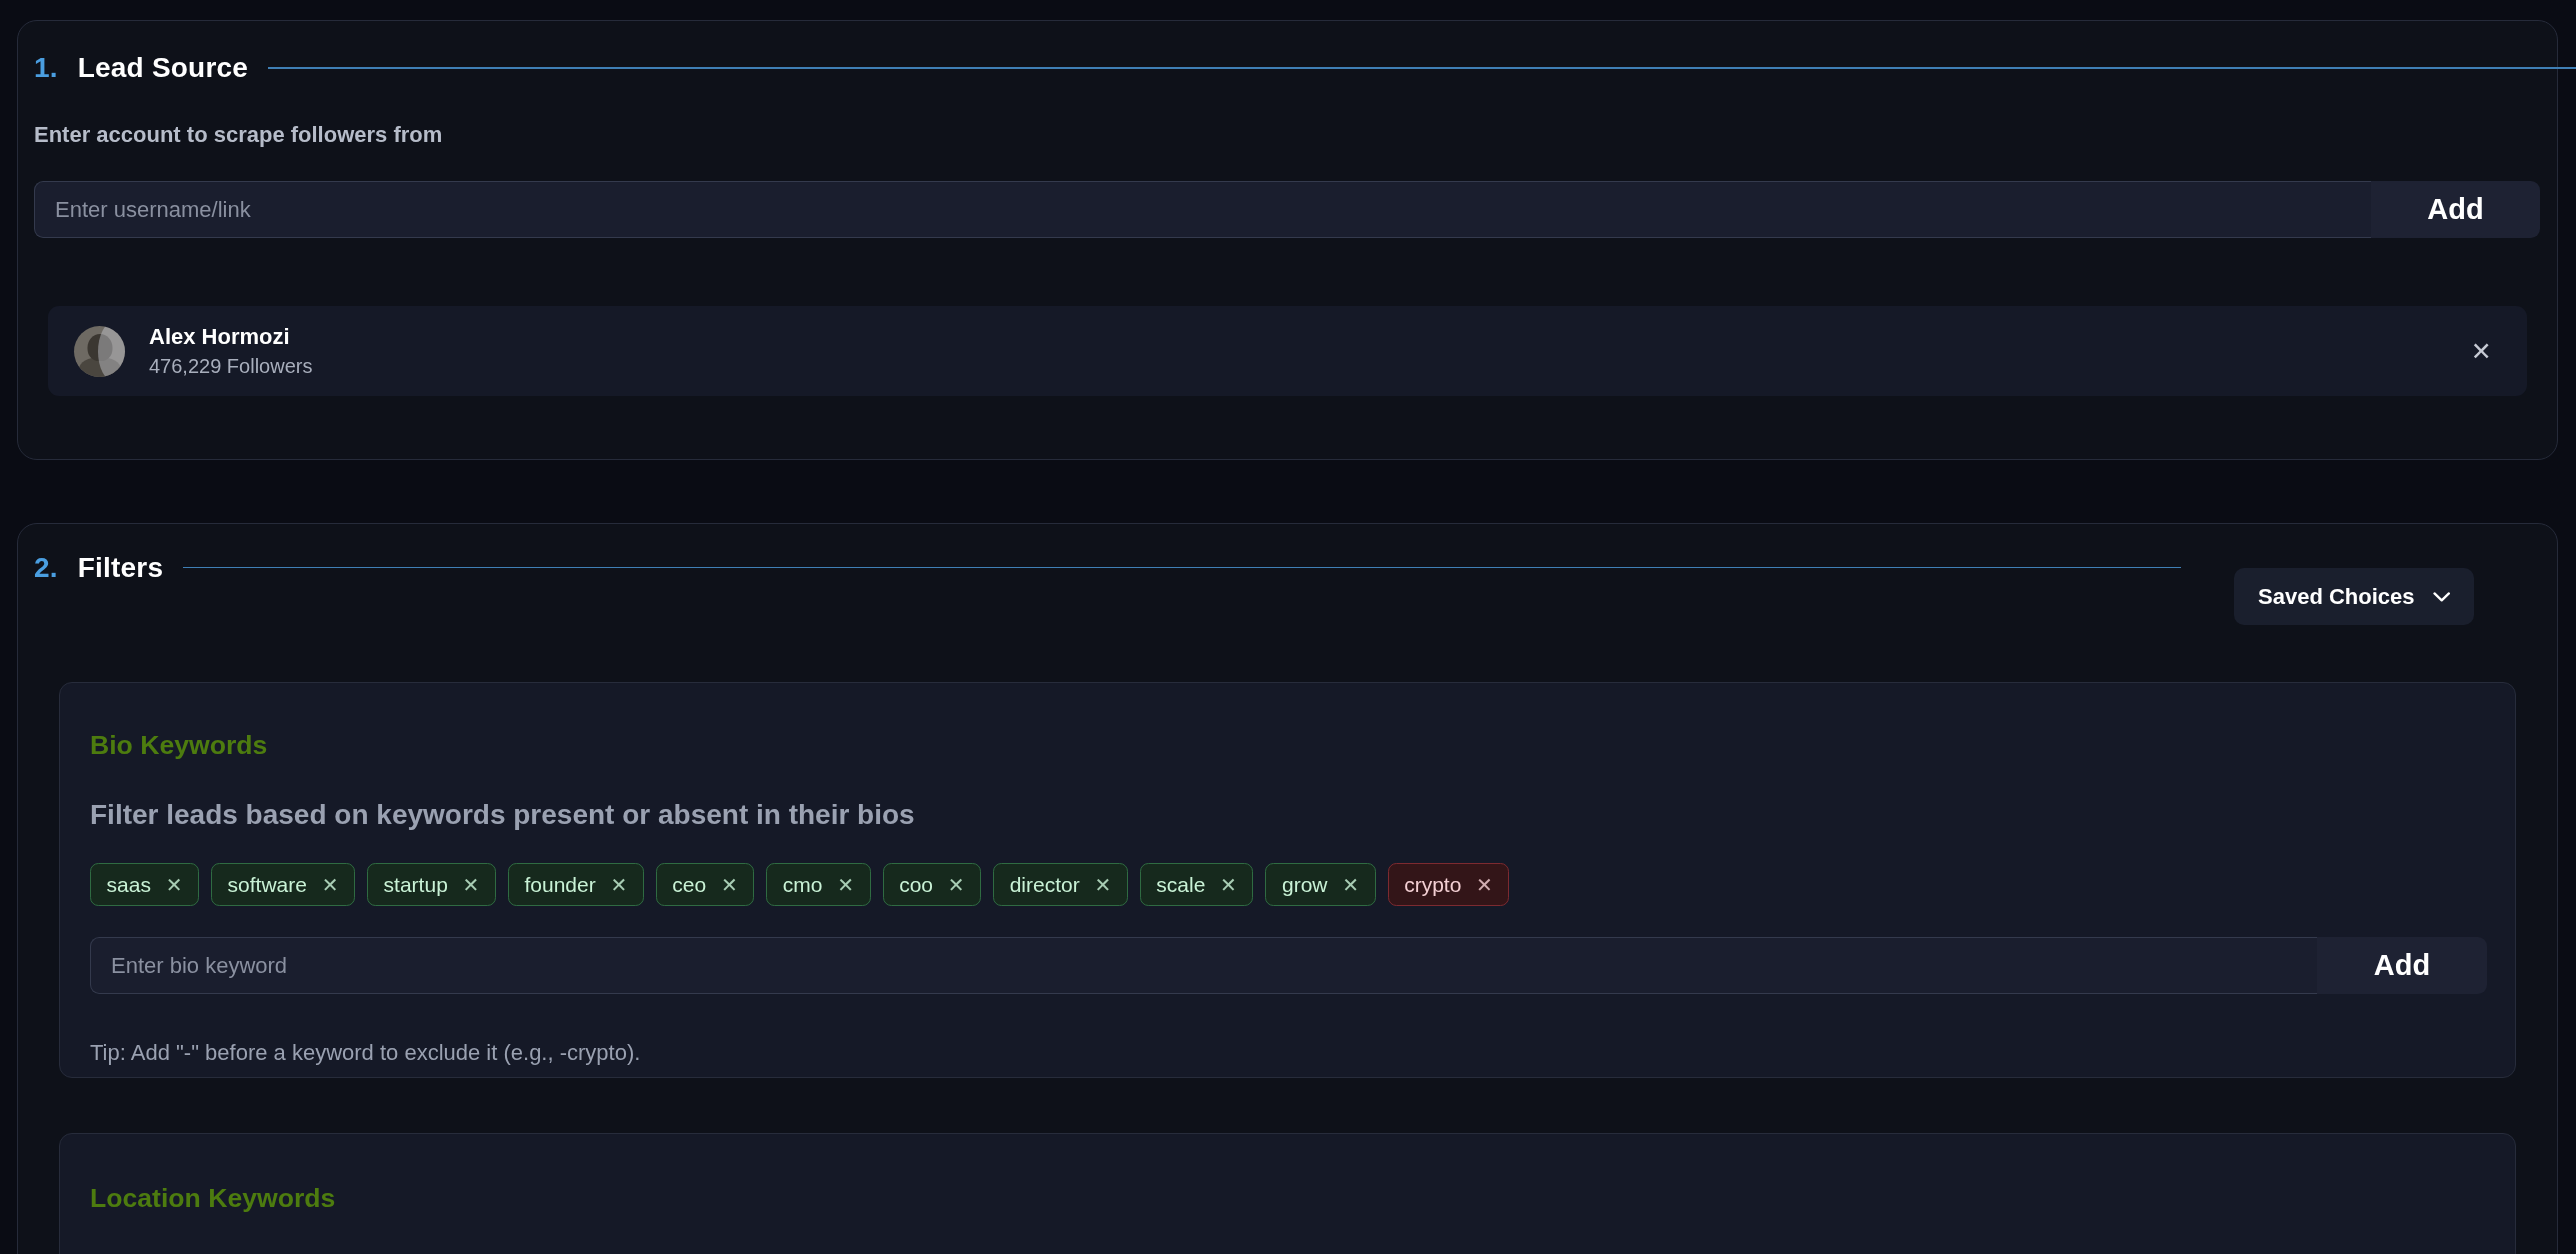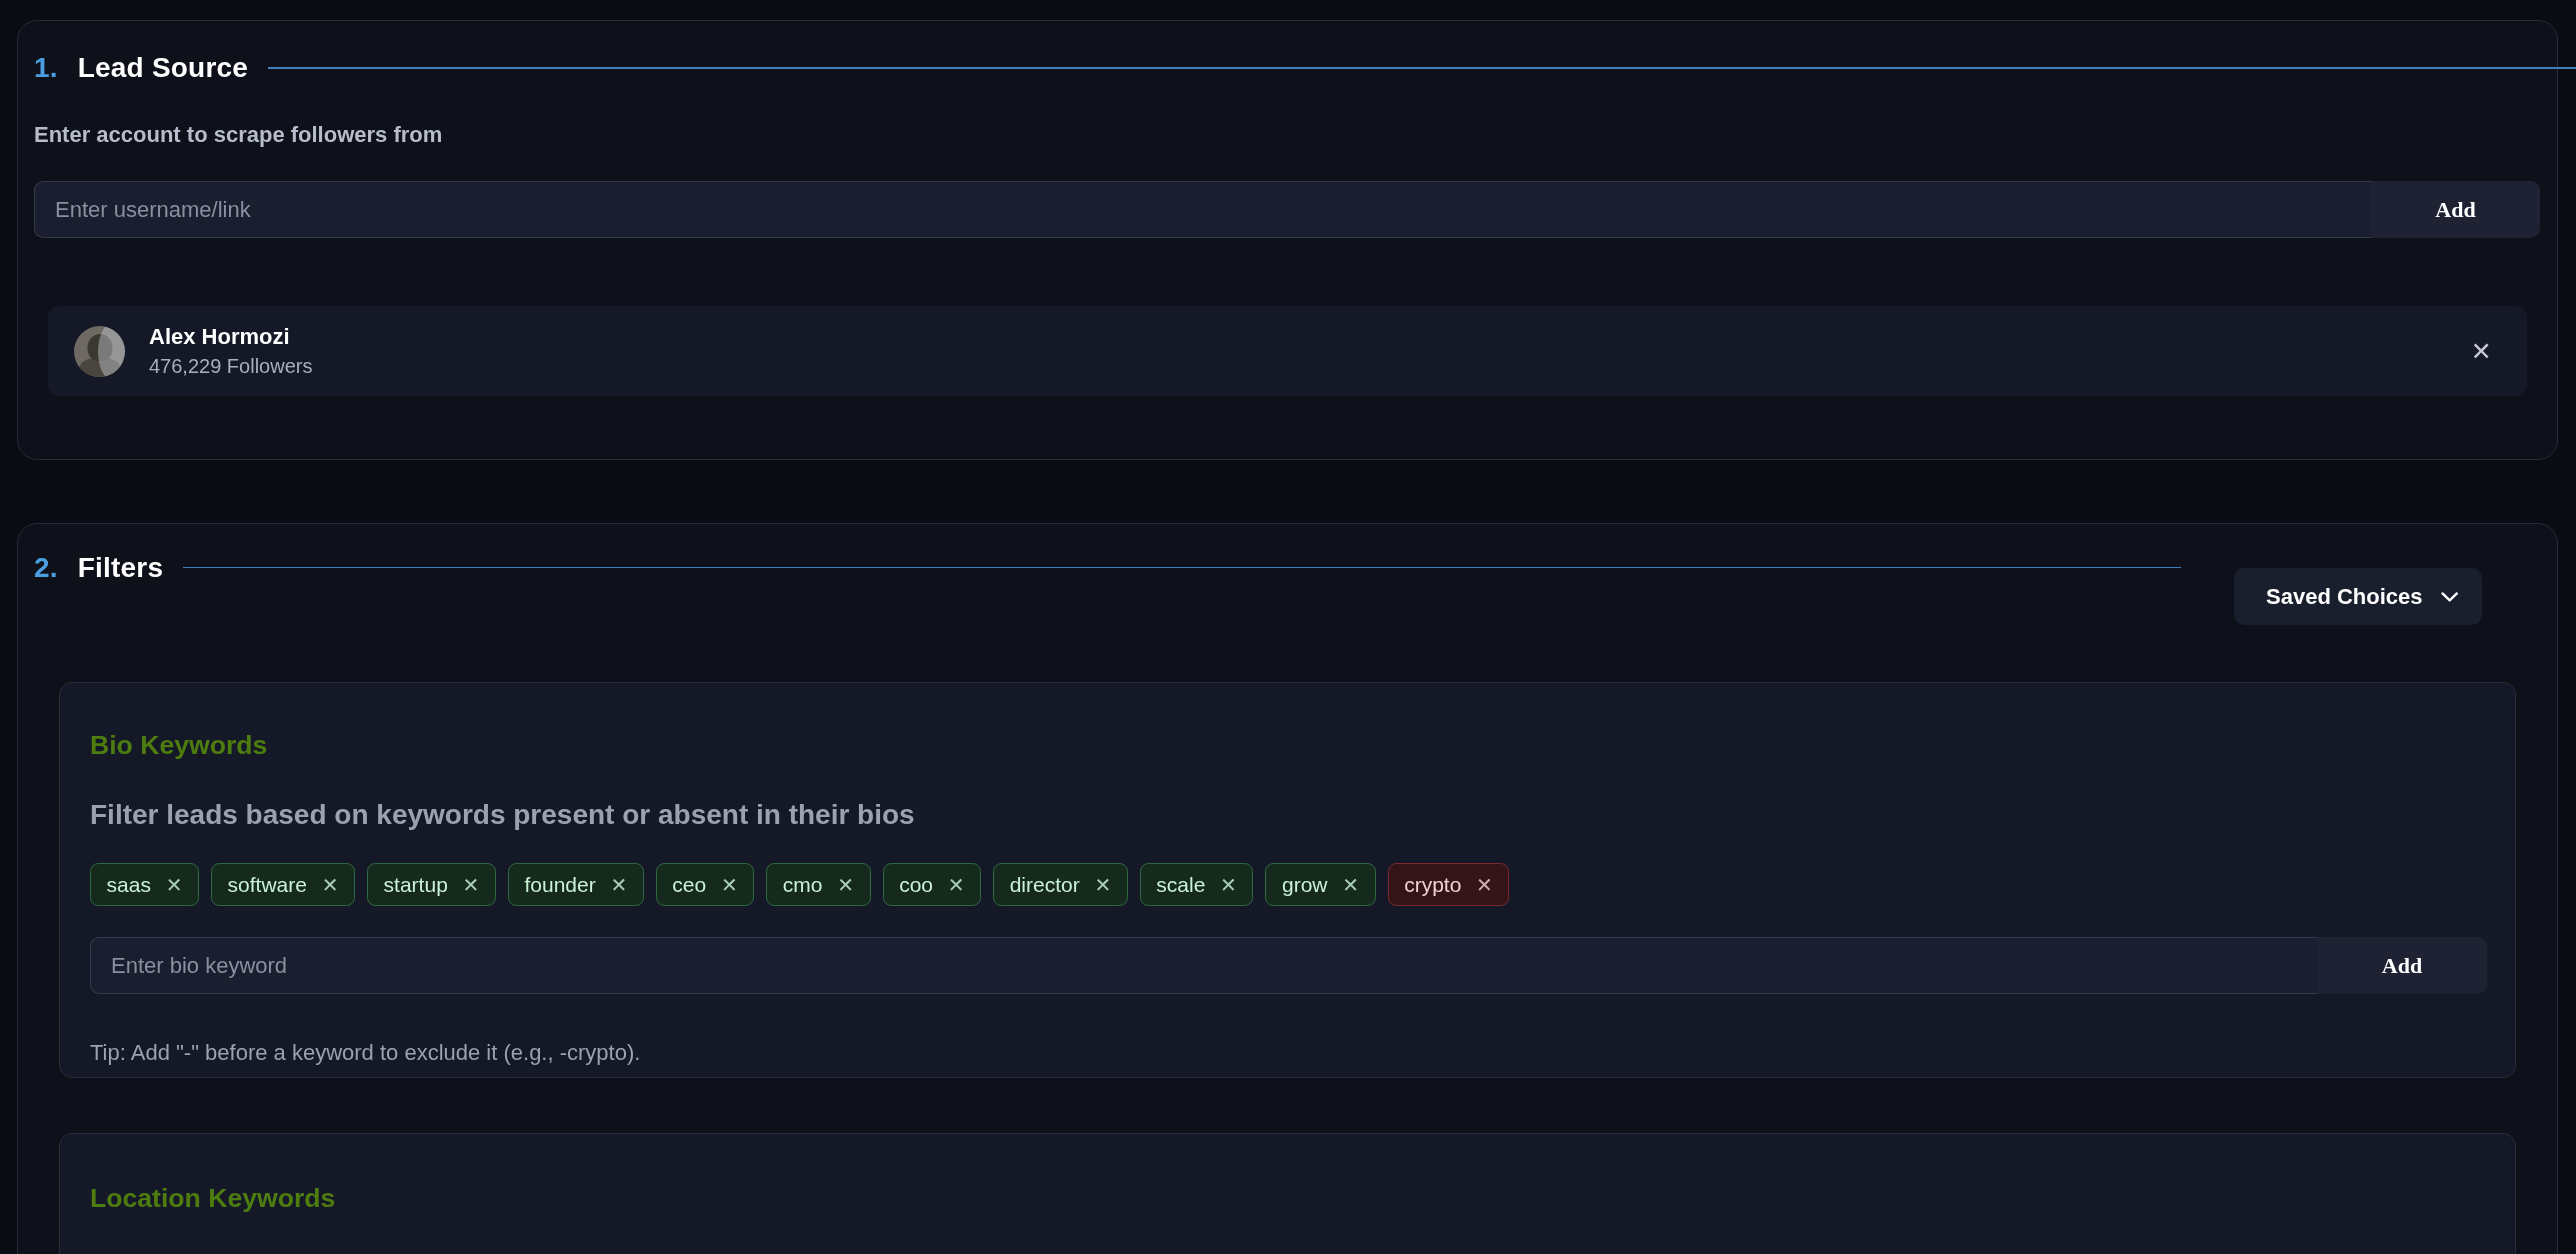--- a/index.html
+++ b/index.html
@@ -68,22 +68,22 @@
     font-size: 22px;
     padding: 0 20px;
     outline: none;
   }
   .text-input::placeholder { color: #8a90a0; }
   .add-btn {
     background: #1e2233;
     border: none;
     border-radius: 0 9.2px 9.2px 0;
     color: #ffffff;
-    font-family: Liberation Serif, serif;
-    font-size: 22px;
+    font-family: Liberation Sans, sans-serif;
+    font-size: 29px;
     font-weight: bold;
     cursor: pointer;
     padding: 0 27.5px;
   }
 
   
   #account-card {
     position: absolute;
     left: 48px; top: 306px; width: 2479px; height: 90px;
     background: #151927;
@@ -139,21 +139,21 @@
     left: 2234px; top: 568px;
     height: 57px;
     background: #1a1f2d;
     border-radius: 10px;
     display: flex;
     align-items: center;
     gap: 18.3px;
     padding: 0 24px;
     cursor: pointer;
   }
-  #saved-choices .sc-label { color: #ffffff; font-size: 22px; font-weight: bold; white-space: nowrap; margin-left: 8px; }
+  #saved-choices .sc-label { color: #ffffff; font-size: 22px; font-weight: bold; white-space: nowrap; }
   .chev { width: 17.4px; height: 10px; flex: 0 0 auto; }
 
   
   .filter-panel {
     position: absolute;
     background: #151927;
     border: 0.9px solid #272c3b;
     border-radius: 13px;
   }
   #panel-bio      { left: 59px; top: 682px;  width: 2457px; height: 396px; }

